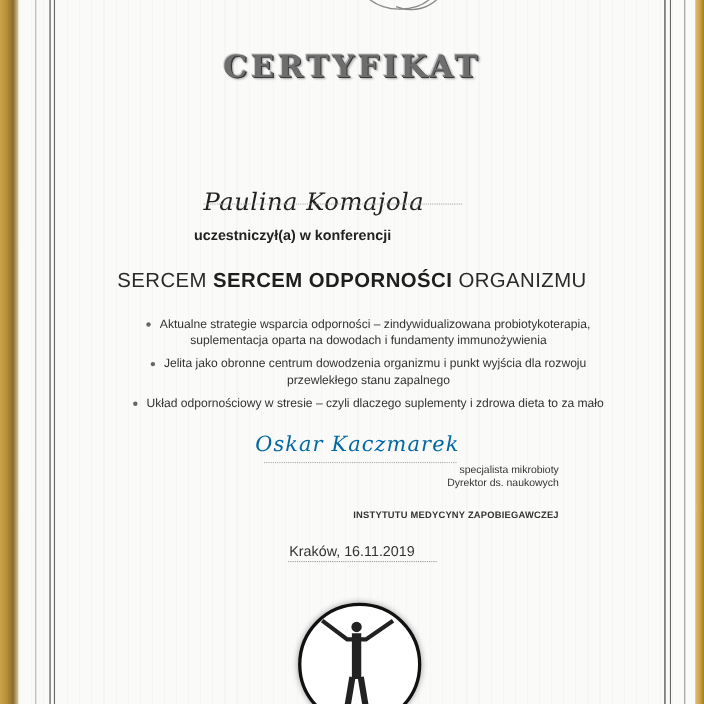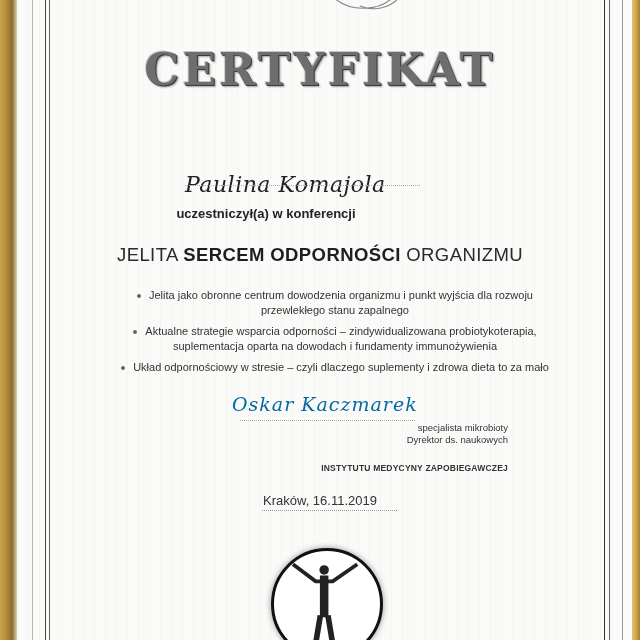--- a/index.html
+++ b/index.html
@@ -19,21 +19,21 @@
   .line-thin-l { position:absolute; left:32px; top:0; width:1px; height:640px; background:#b5b5b5; }
   .line-dbl-l { position:absolute; left:45px; top:0; width:5px; height:640px;
     border-left:1.5px solid #444; border-right:1px solid #666; box-sizing:border-box; }
   .line-dbl-r { position:absolute; left:604px; top:0; width:6px; height:640px;
     border-left:1.5px solid #333; border-right:1px solid #666; box-sizing:border-box; }
   .line-thin-r { position:absolute; left:622px; top:0; width:1px; height:640px; background:#999; }
 
   .ornament { position:absolute; left:330px; top:-8px; width:80px; height:20px; }
 
   .title { position:absolute; left:0; width:640px; top:44px; text-align:center;
-    font-family:"DejaVu Serif", serif; font-size:44px; letter-spacing:3px; font-weight:bold;
+    font-family:"DejaVu Serif", serif; font-size:28px; letter-spacing:3px; font-weight:bold;
     color:#6e6e6e;
     text-shadow: 1px 1px 0 #3a3a3a, 2px 2px 2px rgba(0,0,0,0.35), -1px -1px 0 #c8c8c8; }
 
   .name { position:absolute; left:185px; top:172px; font-family:"DejaVu Serif", serif;
     font-style:italic; font-size:22px; color:#222; letter-spacing:0.5px; }
   .name-line { position:absolute; left:185px; top:185px; width:235px; border-bottom:1px dotted #aaa; }
 
   .subtitle { position:absolute; left:0; width:532px; top:206px; text-align:center;
     font-size:13px; font-weight:bold; color:#222; }
 
@@ -76,25 +76,25 @@
   <path d="M2 4 C 20 22, 50 18, 62 6 M30 14 C 45 20, 62 16, 72 2" stroke="#888" stroke-width="1.2" fill="none"></path>
 </svg>
 
 <div class="title">CERTYFIKAT</div>
 
 <div class="name">Paulina Komajola</div>
 <div class="name-line"></div>
 
 <div class="subtitle">uczestniczył(a) w konferencji</div>
 
-<div class="conf"><span>JELITA </span><b>SERCEM ODPORNOŚCI</b><span> ORGANIZMU</span></div>
+<div class="conf"><span>SERCEM </span><b>SERCEM ODPORNOŚCI</b><span> ORGANIZMU</span></div>
 
 <ul class="bullets">
+  <li><span class="dot"></span><span>Aktualne strategie wsparcia odporności – zindywidualizowana probiotykoterapia,</span><br><span>suplementacja oparta na dowodach i fundamenty immunożywienia</span></li>
   <li><span class="dot"></span><span>Jelita jako obronne centrum dowodzenia organizmu i punkt wyjścia dla rozwoju</span><br><span>przewlekłego stanu zapalnego</span></li>
-  <li><span class="dot"></span><span>Aktualne strategie wsparcia odporności – zindywidualizowana probiotykoterapia,</span><br><span>suplementacja oparta na dowodach i fundamenty immunożywienia</span></li>
   <li><span class="dot"></span><span>Układ odpornościowy w stresie – czyli dlaczego suplementy i zdrowa dieta to za mało</span></li>
 </ul>
 
 <div class="sig">Oskar Kaczmarek</div>
 <div class="sig-line"></div>
 <div class="sig-block">
   <div>specjalista mikrobioty</div>
   <div>Dyrektor ds. naukowych</div>
   <div class="inst">INSTYTUTU MEDYCYNY ZAPOBIEGAWCZEJ</div>
 </div>

